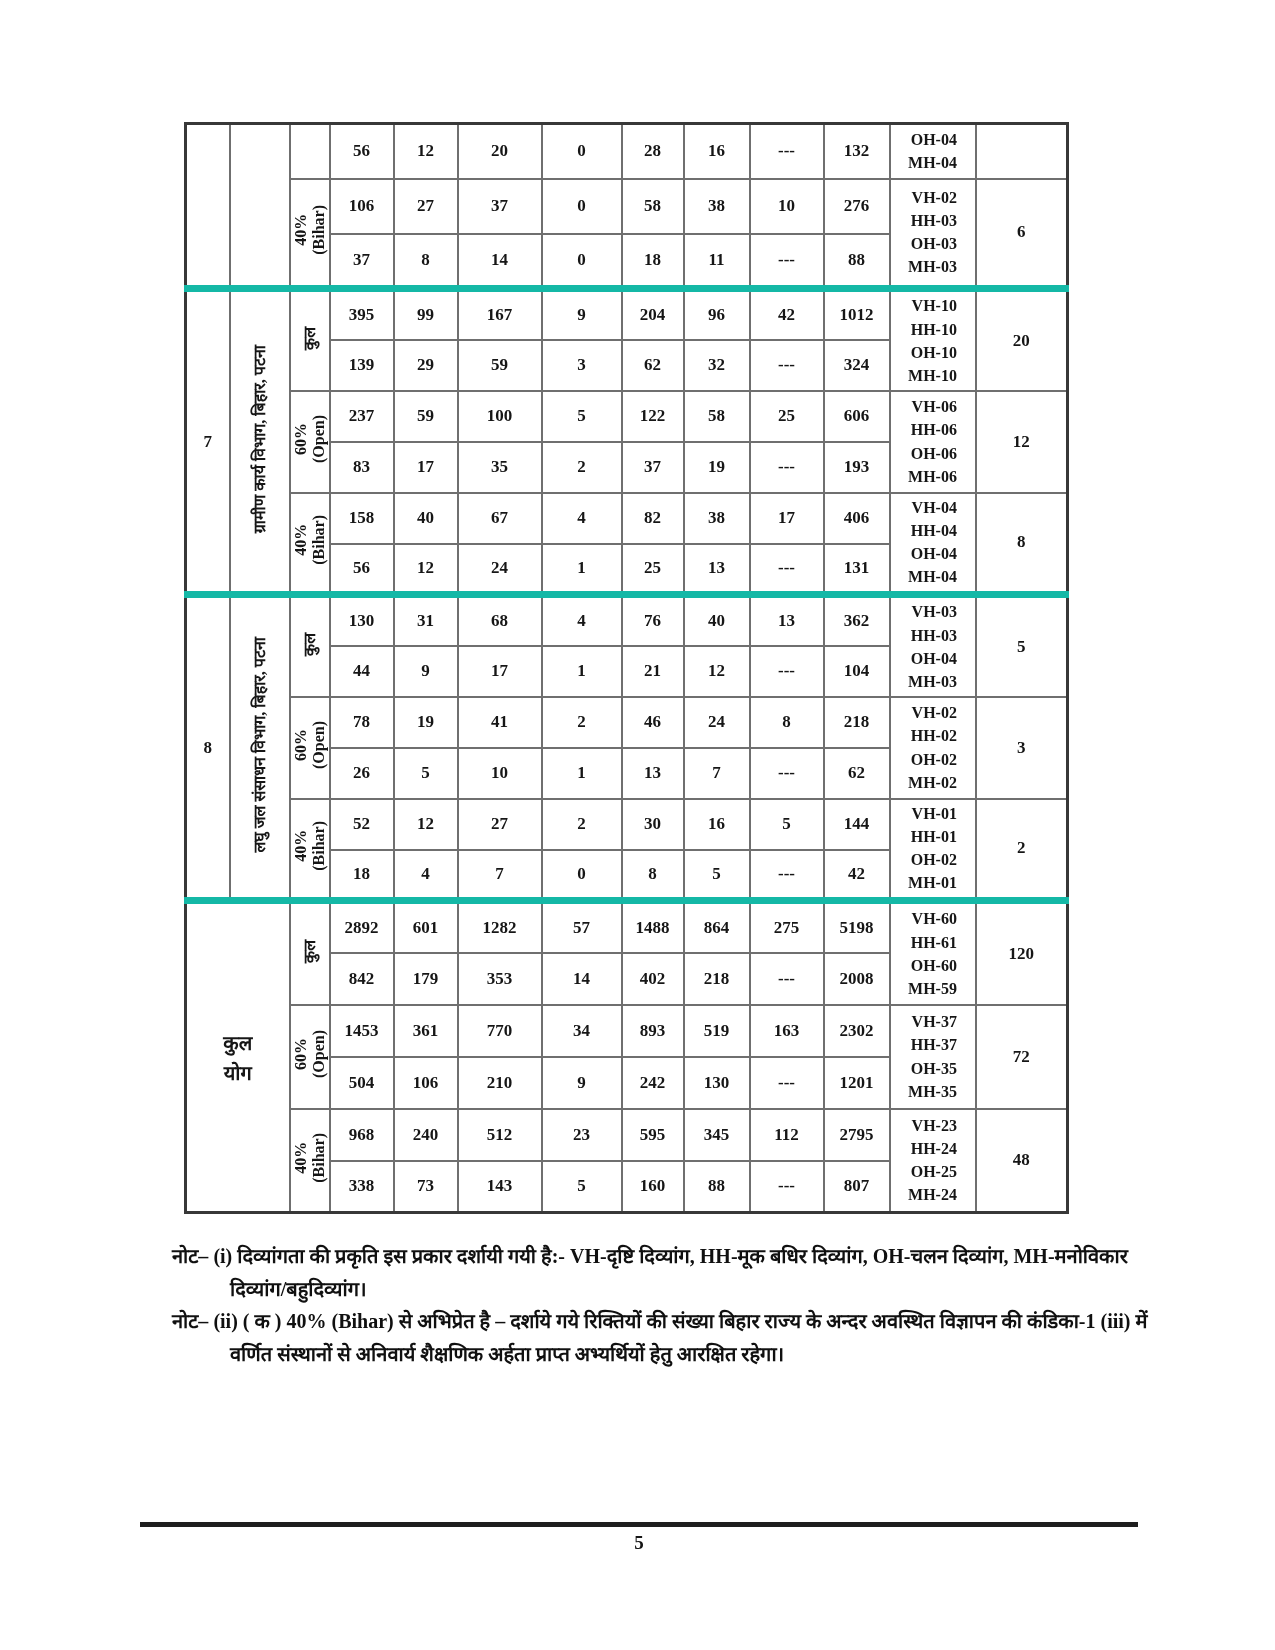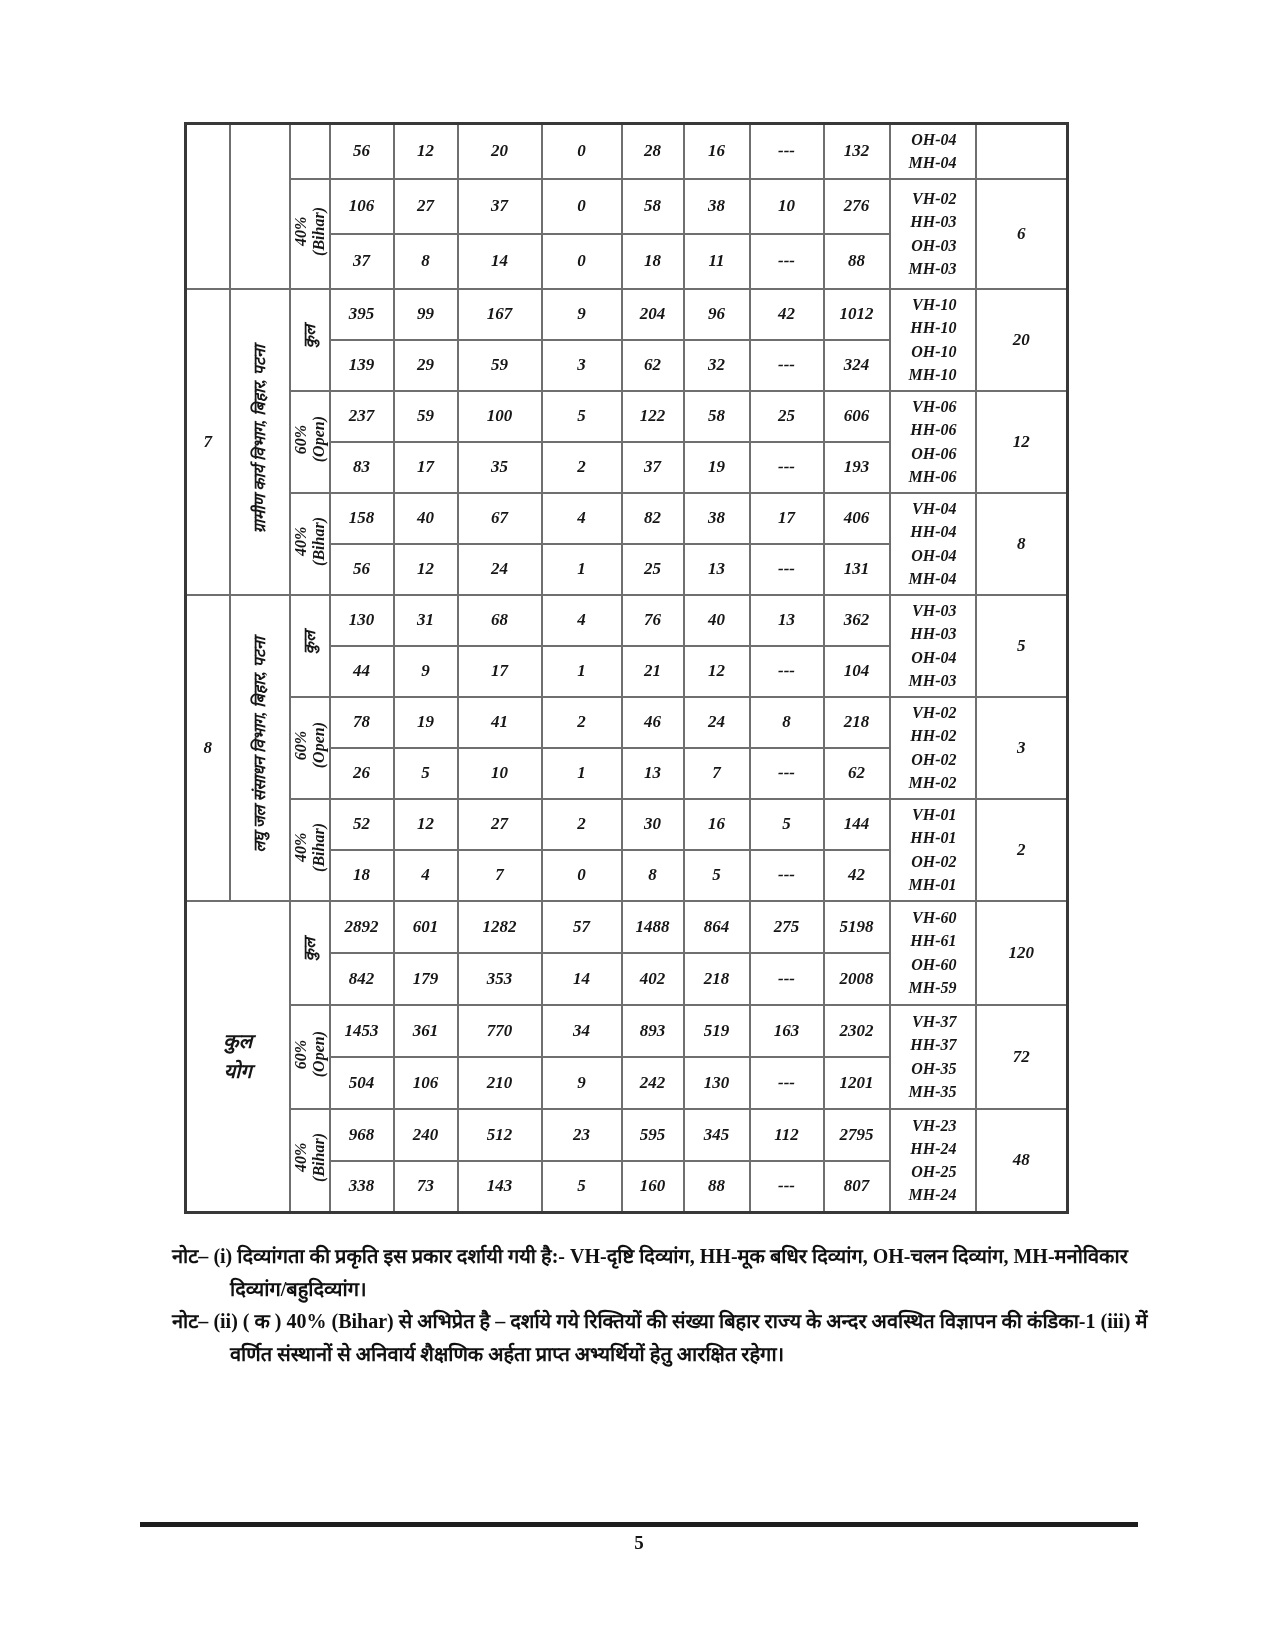--- a/index.html
+++ b/index.html
@@ -1,27 +1,27 @@
 <!DOCTYPE html>
 <html><head>
 <meta charset="utf-8">
 <style>
   html,body{margin:0;padding:0;}
   body{
     width:1275px;height:1650px;background:#ffffff;position:relative;
     font-family:"Liberation Serif","DejaVu Serif",serif;color:#151515;
   }
   .tblwrap{position:absolute;left:184px;top:122px;}
-  table{border-collapse:collapse;table-layout:fixed;width:882px;border:3px solid #383838;font-style:italic;}
+  table{border-collapse:collapse;table-layout:fixed;width:882px;border:3px solid #383838;}
   td{
     border:2px solid #6f6f6f;text-align:center;vertical-align:middle;
     font-weight:700;font-size:17px;padding:0;color:#161616;overflow:hidden;
   }
   tr.h55{height:55px;} tr.h51{height:51px;} tr.h52{height:52px;}
-  .sec-top{border-top:2px solid #14b8a6;}
+  .sec-top{border-top:7px solid #14b8a6;}
   .grp-top{border-top:2px solid #4a4a4a;}
   .vert{
     writing-mode:vertical-rl;transform:rotate(180deg);
     white-space:pre-line;display:inline-block;line-height:1.12;font-size:16px;
   }
   .codes{display:inline-block;text-align:right;white-space:pre-line;line-height:1.45;font-size:16px;}
   .total-label{white-space:pre-line;font-size:20px;line-height:1.5;font-weight:700;}
   .notes{
     position:absolute;left:140px;top:1240px;width:1000px;
     font-size:20px;line-height:1.63;font-weight:700;color:#101010;margin-left:32px;

